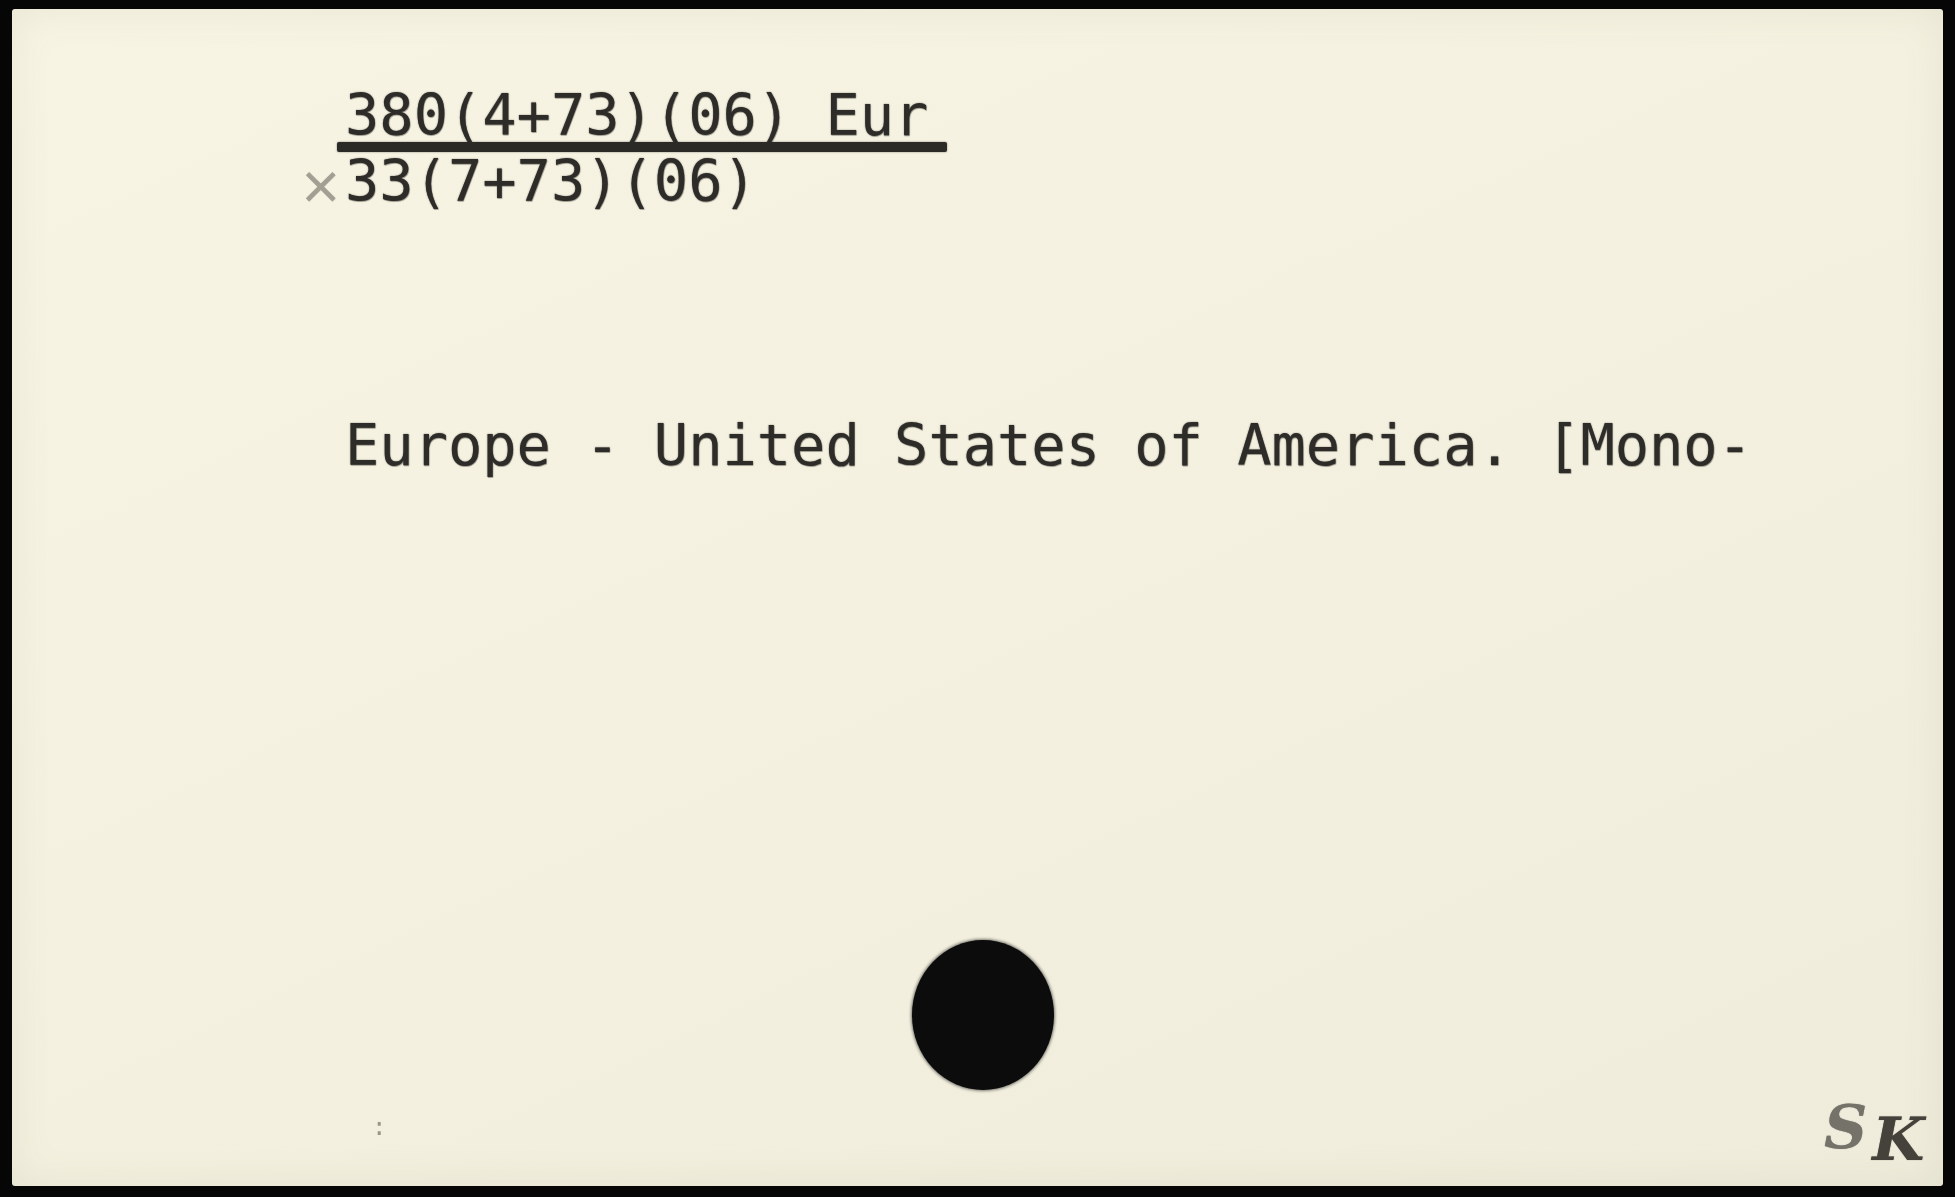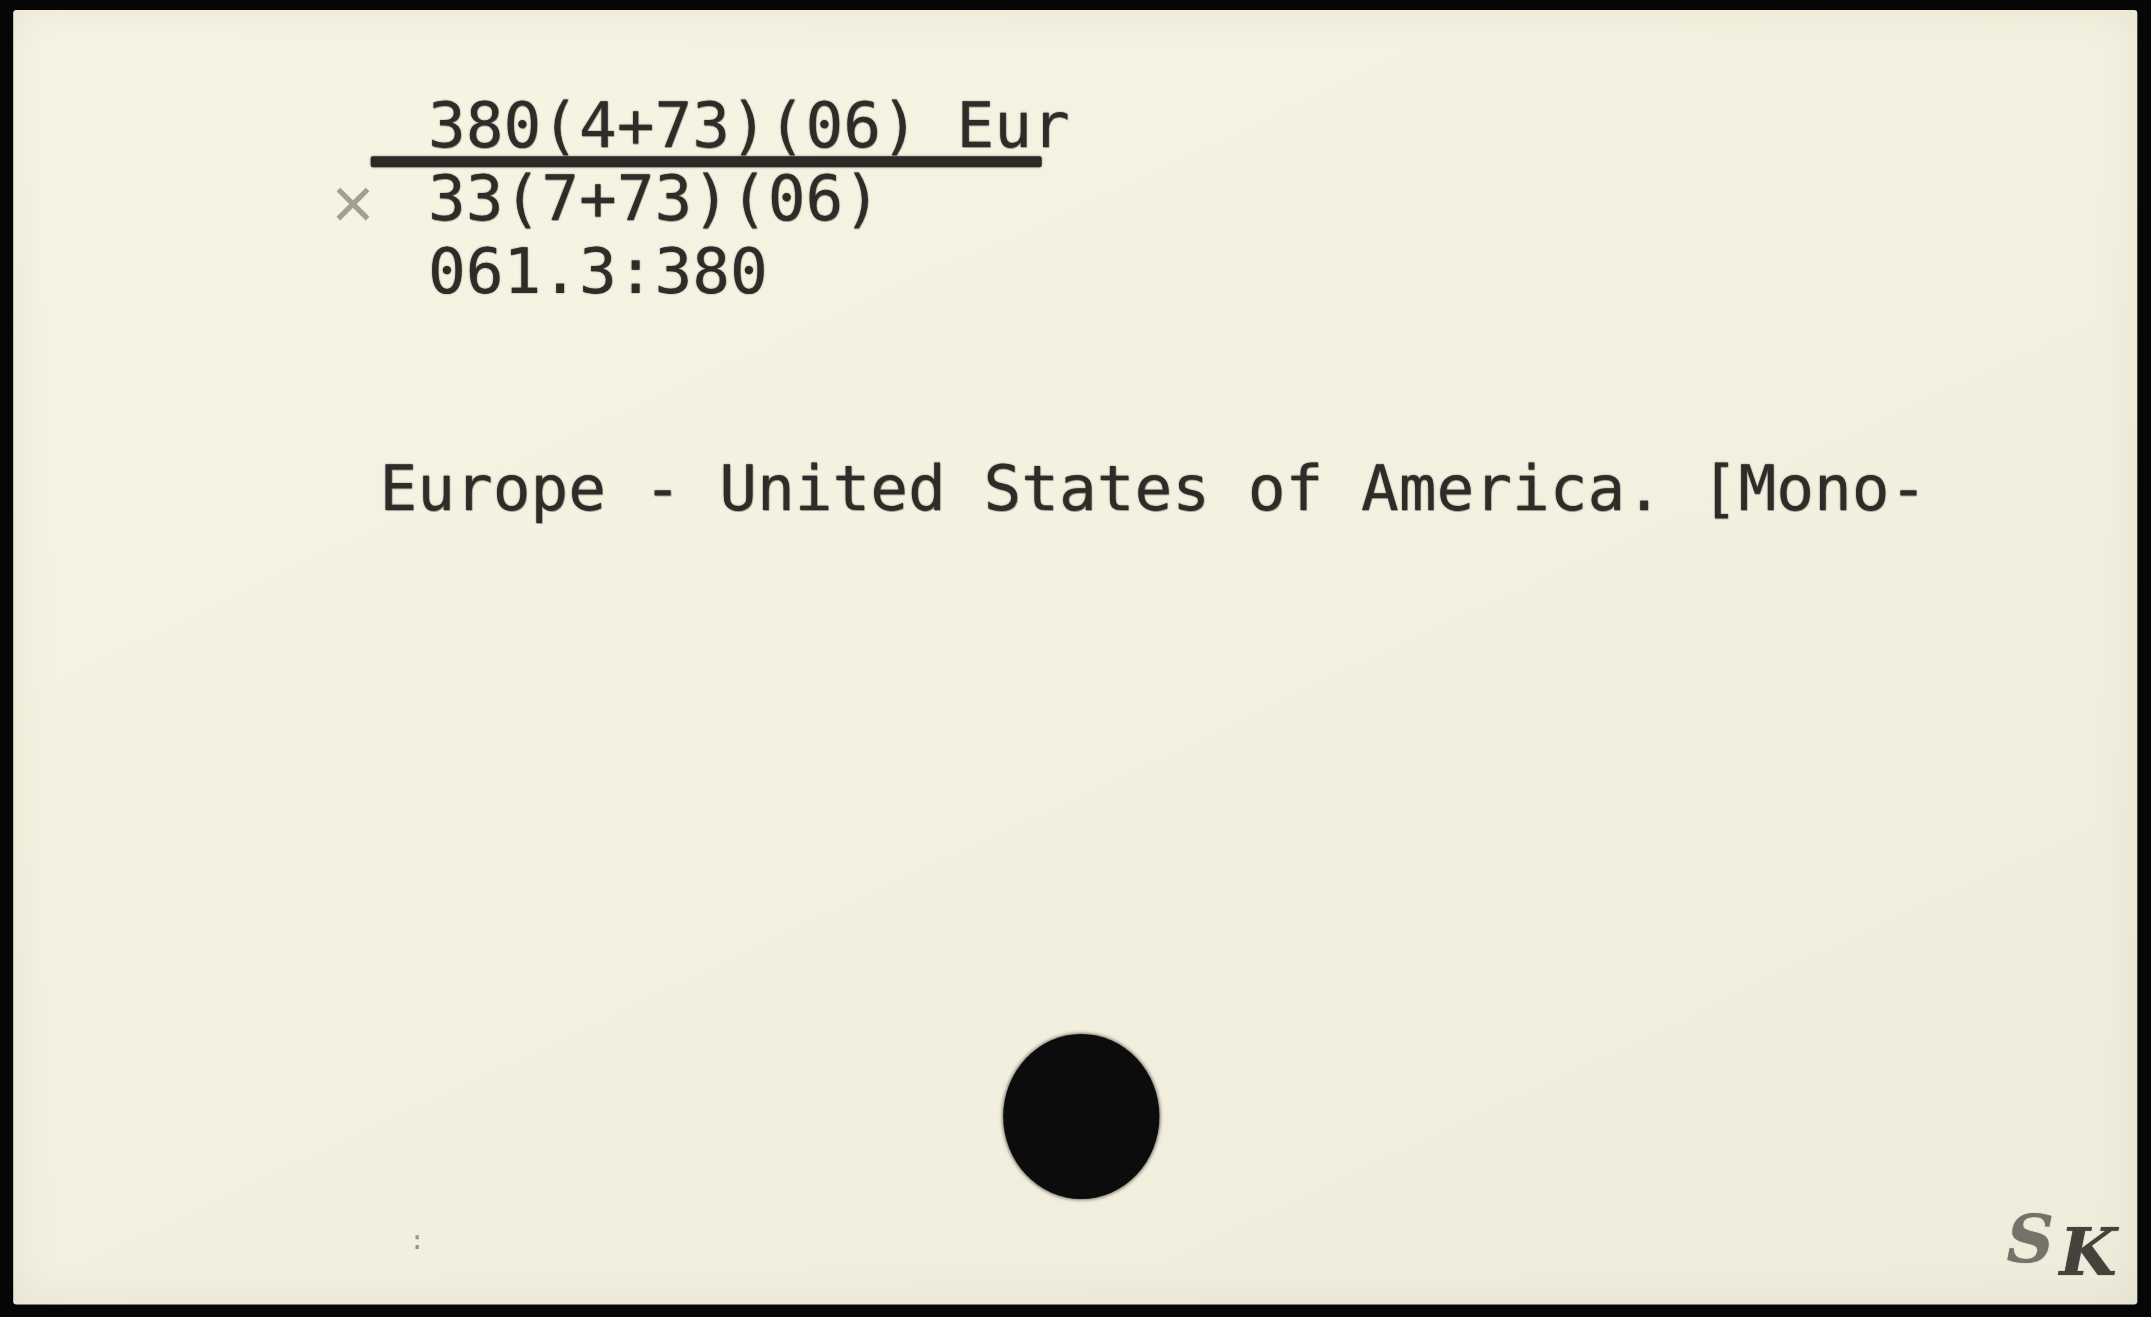--- a/index.html
+++ b/index.html
@@ -20,21 +20,21 @@
   }
   .typeline{
     white-space:pre;
     font-size:57px;
     line-height:66px;
     color:#2e2c28;
     text-shadow:0 0 1.5px rgba(43,41,36,.70), 0.6px 0.6px 0 rgba(43,41,36,.30);
     letter-spacing:0;
   }
   .class-block{
-    position:absolute;left:333px;top:73px;margin-left:44px;
+    position:absolute;left:333px;top:73px;
   }
   .entry-block{
     position:absolute;left:333px;top:403px;
   }
   .heading-underline{
     position:absolute;
     left:325px;top:133px;
     width:610px;height:10px;
     background:#2c2a26;
     box-shadow:0 0 2px rgba(43,41,36,.6);
@@ -76,21 +76,20 @@
   }
 </style>
 </head>
 <body>
 
 <div class="card">
 
   <div class="class-block">
     <div class="typeline">380(4+73)(06) Eur</div>
     <div class="typeline">33(7+73)(06)</div>
-    <div class="typeline">061.3:380</div>
   </div>
 
   <div class="heading-underline"></div>
 
   <div class="cross-mark">×</div>
 
   <div class="entry-block">
     <div class="typeline">Europe - United States of America. [Mono-</div>
   </div>
 

